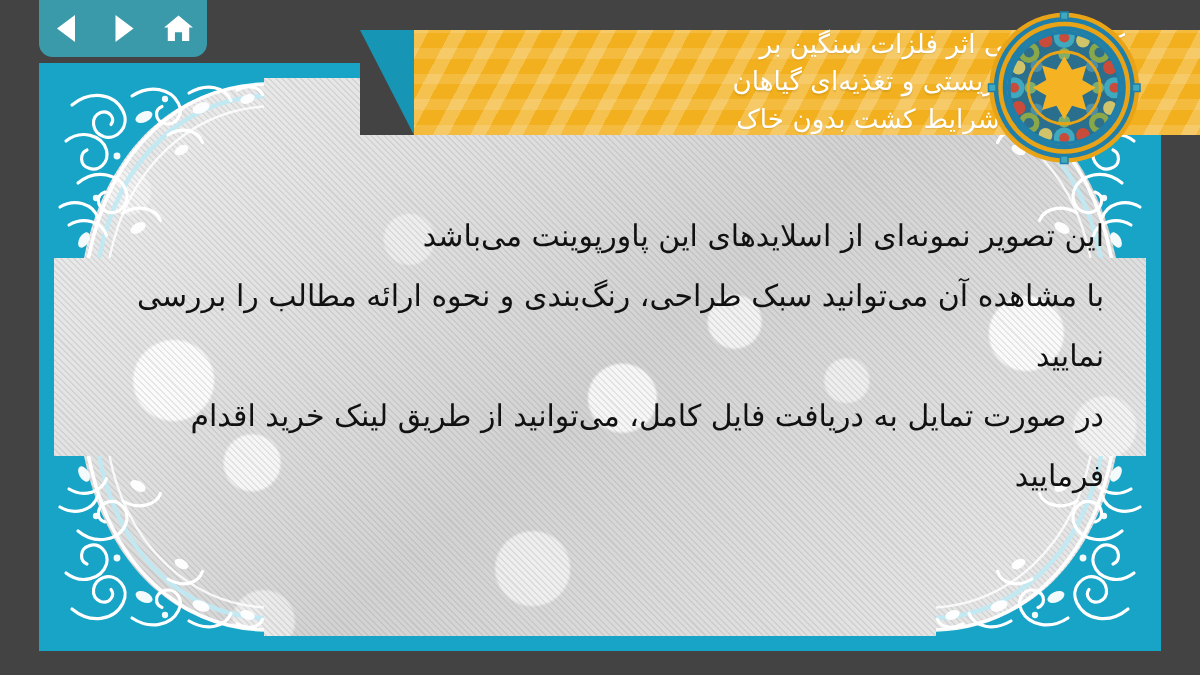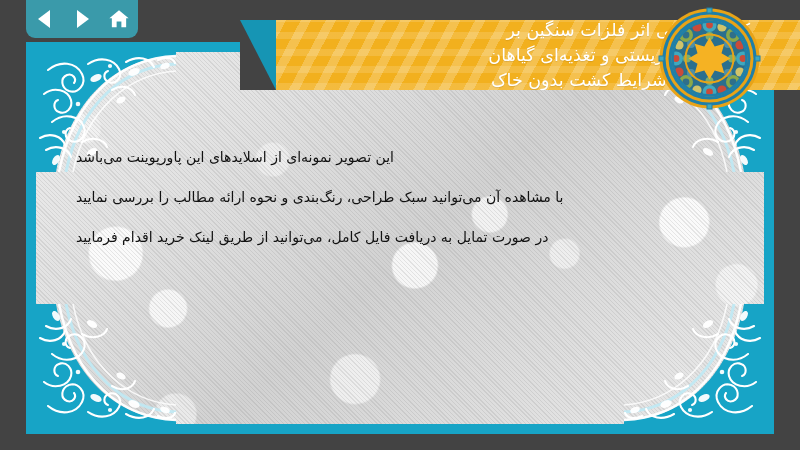--- a/index.html
+++ b/index.html
@@ -175,23 +175,23 @@
   }
   #medallion svg { display: block; }
 
   
   #body-text {
     position: absolute;
     left: 50px;
     top: 95px;
     width: 660px;
     direction: rtl;
-    text-align: left;
+    text-align: right;
     color: #111111;
-    font-size: 14px;
+    font-size: 20px;
     line-height: 40px;
     z-index: 20;
     white-space: pre-line;
   }
 </style>
 </head>
 <body>
 
 <div id="viewer">
 

